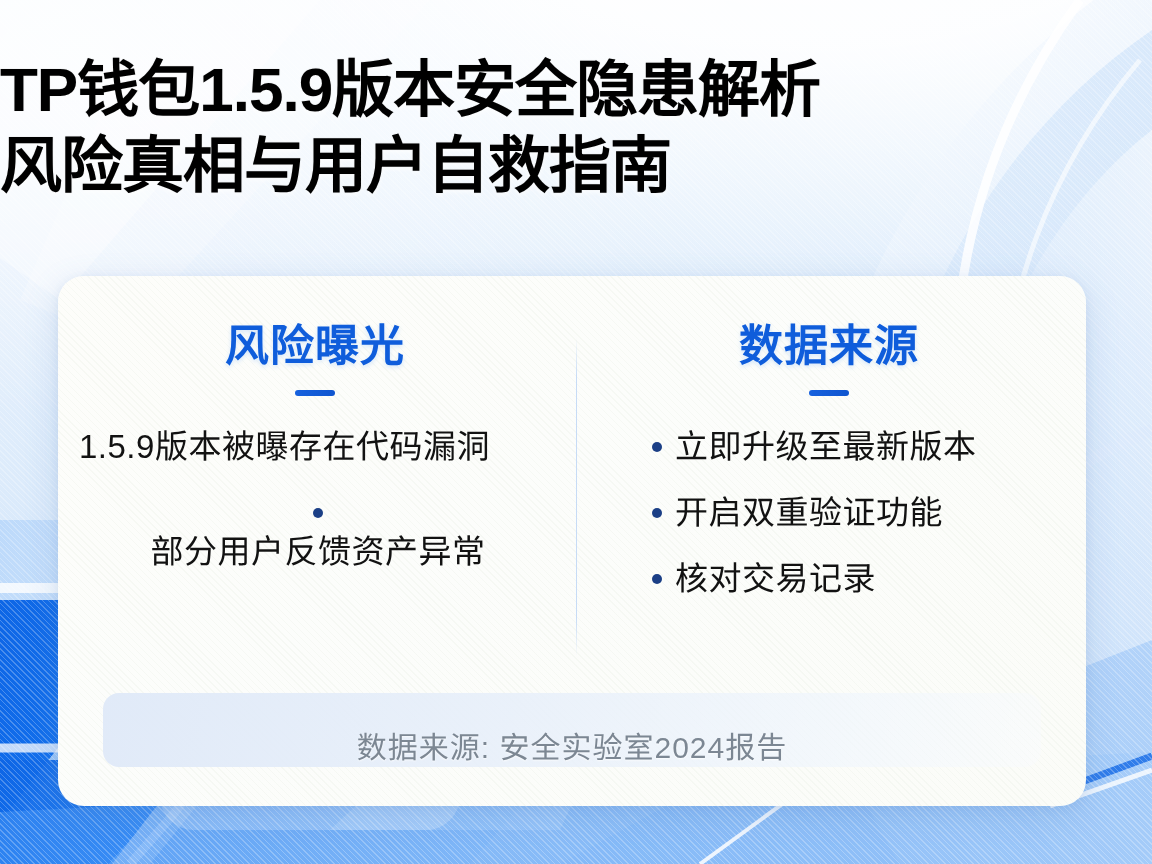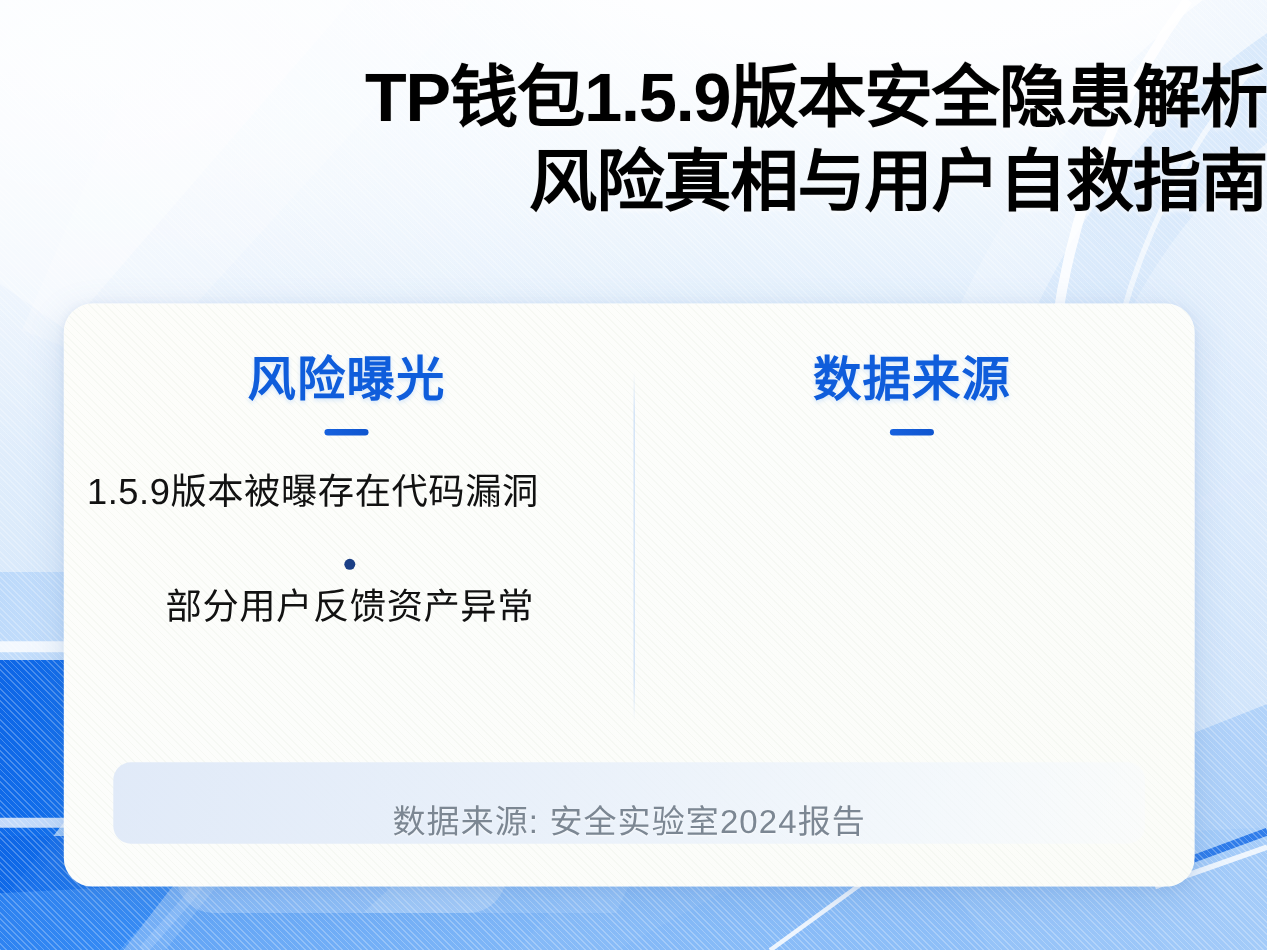--- a/index.html
+++ b/index.html
@@ -50,21 +50,21 @@
     opacity:.5;
     background-image:repeating-linear-gradient(45deg,
       rgba(255,255,255,.5) 0 1px,
       rgba(255,255,255,0) 1px 4px);
   }
 
   
   #title-block {
     position:absolute;
     top:52px; left:0; width:1152px;
-    text-align:right;
+    text-align:left;
     z-index:6;
   }
   .title-line {
     color:#000;
     font-weight:bold;
     font-size:62px;
     line-height:76px;
     letter-spacing:-1px;
     white-space:nowrap;
     text-shadow:0 2px 5px rgba(255,255,255,.85), 0 0 1px rgba(0,0,0,.35);
@@ -289,20 +289,34 @@
           <div class="bullet-row">
             <span class="bullet-dot"></span>
             <span class="bullet-text">部分用户反馈资产异常</span>
           </div>
         </div>
       </div>
 
       <div class="column">
         <div class="col-heading">数据来源</div>
         <div class="heading-rule"></div>
+        <div class="bullet-list" id="right-list">
+          <div class="bullet-row">
+            <span class="bullet-dot"></span>
+            <span class="bullet-text">立即升级至最新版本</span>
+          </div>
+          <div class="bullet-row">
+            <span class="bullet-dot"></span>
+            <span class="bullet-text">开启双重验证功能</span>
+          </div>
+          <div class="bullet-row">
+            <span class="bullet-dot"></span>
+            <span class="bullet-text">核对交易记录</span>
+          </div>
+        </div>
       </div>
 
     </div>
 
     <div id="source-bar">
       <span id="source-text">数据来源: 安全实验室2024报告</span>
     </div>
   </div>
 
 </div>

